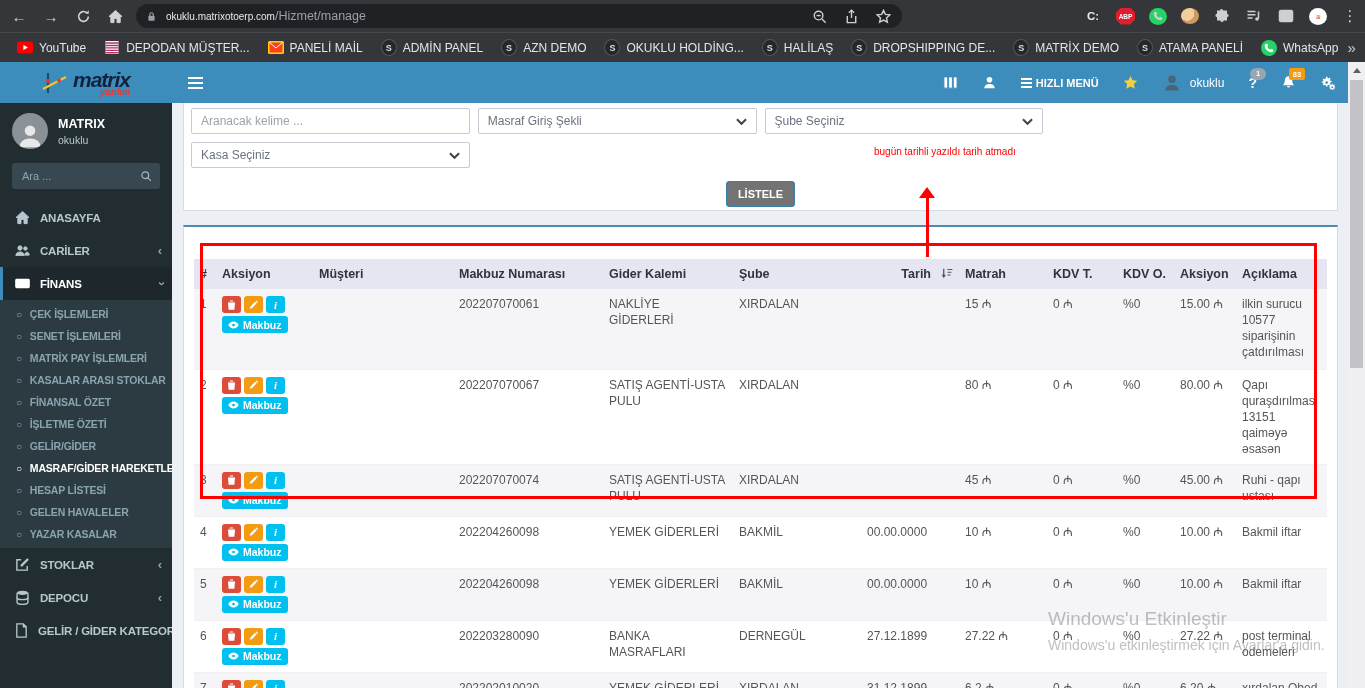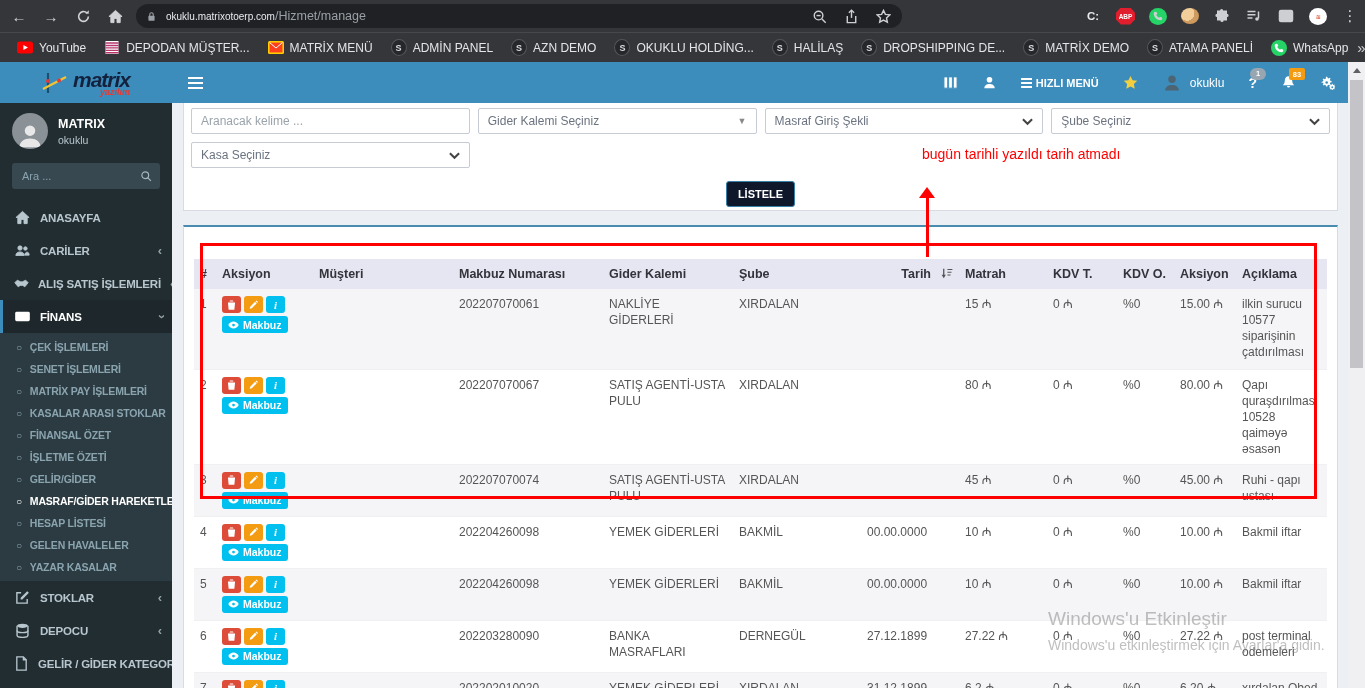--- a/index.html
+++ b/index.html
@@ -95,21 +95,21 @@
   .main{position:absolute;left:172px;top:103px;width:1176px;height:548px;background:#ecf0f5;padding:0 10px 8px 11px;box-sizing:border-box;}
   .filter-card{height:108px;background:#fff;border:1px solid #d8dbe2;border-top:none;box-sizing:border-box;padding:5px 7px;}
   .f-grid{display:grid;grid-template-columns:repeat(4,1fr);gap:8px;}
   .f-input,.f-select{height:26px;box-sizing:border-box;border:1px solid #c6cbd4;border-radius:2px;background:#fff;font-size:12px;color:#6b7380;padding:0 9px;display:flex;align-items:center;justify-content:space-between;font-family:inherit;cursor:pointer;}
   .f-input{outline:none;}
   .f-input::placeholder{color:#9aa3ab;}
   .f-select .chev svg{width:11px;height:11px;fill:none;stroke:#444;stroke-width:2.2;}
   .f-select .tri{color:#888;font-size:9px;}
   .f-row2{margin-top:8px;width:calc(25% - 6px);}
   .f-actions{display:flex;justify-content:center;margin-top:13px;}
-  .listele{background:#0f172a;border:1px solid #367fa9;color:#fff;font-weight:bold;font-size:11px;padding:6px 11px;border-radius:3px;cursor:pointer;font-family:inherit;}
+  .listele{background:#737373;border:1px solid #367fa9;color:#fff;font-weight:bold;font-size:11px;padding:6px 11px;border-radius:3px;cursor:pointer;font-family:inherit;}
   .table-card{margin-top:14px;background:#fff;border:1px solid #d8dbe2;border-top:2px solid #4a8cb0;height:480px;box-sizing:border-box;padding:32px 10px 10px;}
   table.tbl{width:100%;border-collapse:collapse;table-layout:fixed;}
   .tbl th{background:#e6e6f2;padding:8px 6px;font-size:12.5px;text-align:left;color:#33333b;white-space:nowrap;overflow:hidden;cursor:pointer;}
   .tbl th.th-tarih{text-align:right;}
   .tbl th .sort-ic{display:inline-block;vertical-align:-2px;margin-left:9px;}
   .tbl td{padding:7px 6px;font-size:12px;color:#555;vertical-align:top;line-height:16px;overflow:hidden;}
   .tbl tbody tr{border-bottom:1px solid #f0f0f2;}
   .tbl tbody tr:nth-child(odd){background:#f5f5f8;}
   .tbl tbody tr:nth-child(1){height:80px;}
   .tbl tbody tr:nth-child(2){height:82px;}
@@ -117,21 +117,21 @@
   .btn-row{display:flex;gap:3px;}
   .mini-btn{width:19px;height:17px;border-radius:3px;border:none;display:inline-flex;align-items:center;justify-content:center;color:#fff;cursor:pointer;padding:0;}
   .mini-btn svg{width:9px;height:10px;fill:#fff;}
   .mini-btn .ig{font-family:"Liberation Serif",serif;font-style:italic;font-weight:bold;font-size:11px;}
   .b-red{background:#dd4b39;}
   .b-orange{background:#f39c12;}
   .b-cyan{background:#00c0ef;}
   .makbuz-btn{height:17px;margin-top:3px;padding:0 6px;border:none;border-radius:3px;background:#00c0ef;color:#fff;font-size:10.5px;font-weight:bold;display:inline-flex;align-items:center;gap:4px;cursor:pointer;font-family:inherit;}
   .makbuz-btn svg{width:11px;height:8px;}
   
-  .ann-note{position:absolute;left:922px;top:146px;color:#ff0000;font-size:14px;z-index:50;pointer-events:none;}
+  .ann-note{position:absolute;left:874px;top:146px;color:#ff0000;font-size:10px;z-index:50;pointer-events:none;}
   .ann-line{position:absolute;left:926px;top:197px;width:3px;height:60px;background:#ff0000;z-index:50;pointer-events:none;}
   .ann-head{position:absolute;left:919px;top:187px;width:0;height:0;border-left:8px solid transparent;border-right:8px solid transparent;border-bottom:11px solid #ff0000;z-index:50;pointer-events:none;}
   .ann-rect{position:absolute;left:200px;top:243px;width:1117px;height:256px;border:3px solid #ff0000;box-sizing:border-box;z-index:50;pointer-events:none;}
   .watermark{position:absolute;left:1012px;top:608px;z-index:40;color:rgba(128,128,128,.5);pointer-events:none;margin-left:36px;}
   .wm1{font-size:19px;}
   .wm2{font-size:14px;margin-top:7px;}
 </style>
 </head>
 <body>
 
@@ -232,21 +232,21 @@
         <span class="bm-label">DEPODAN MÜŞTER...</span>
       </div>
       <div class="bm">
         <span class="bm-ic">
           <svg viewBox="0 0 16 13">
             <rect width="16" height="13" rx="1.5" fill="#ffcc00"></rect>
             <rect x="1.6" y="1.6" width="12.8" height="9.8" fill="#fc3f1d"></rect>
             <path d="M1.6 1.6 8 7l6.4-5.4" stroke="#fff" fill="none"></path>
           </svg>
         </span>
-        <span class="bm-label">MATRİX MENÜ</span>
+        <span class="bm-label">PANELİ MAİL</span>
       </div>
       <div class="bm">
         <span class="bm-ic">
           <span class="circle-s">S</span>
         </span>
         <span class="bm-label">ADMİN PANEL</span>
       </div>
       <div class="bm">
         <span class="bm-ic">
           <span class="circle-s">S</span>
@@ -403,29 +403,20 @@
           <svg viewBox="0 0 18 14" stroke="none">
             <circle cx="6" cy="4" r="2.6"></circle>
             <circle cx="12.5" cy="4.6" r="2.1"></circle>
             <path d="M1 13c0-2.8 2.2-4.3 5-4.3s5 1.5 5 4.3z"></path>
             <path d="M11.6 12.6c.2-2.2 1.5-3.6 3-3.6 1.6 0 2.4 1.5 2.4 3.6z"></path>
           </svg>
         </span>
         <span class="n-label">CARİLER</span>
         <span class="n-chev">‹</span>
       </li>
-      <li class="nav-item">
-        <span class="n-ic">
-          <svg viewBox="0 0 18 12" stroke="none">
-            <path d="M4 2 1 5l4 5 2.5-1.7h3L13 10l4-5-3-3-4 2H8z"></path>
-          </svg>
-        </span>
-        <span class="n-label">ALIŞ SATIŞ İŞLEMLERİ</span>
-        <span class="n-chev">‹</span>
-      </li>
       <li class="nav-item active">
         <span class="n-ic">
           <svg viewBox="0 0 18 12" fill="none">
             <rect x="1" y="1" width="16" height="10" rx="1" stroke-width="1.5"></rect>
             <circle cx="9" cy="6" r="2.4" fill="currentColor" stroke="none"></circle>
           </svg>
         </span>
         <span class="n-label">FİNANS</span>
         <span class="n-chev down">‹</span>
       </li>
@@ -508,24 +499,20 @@
         <span class="n-label">GELİR / GİDER KATEGORİ</span>
       </li>
       <li class="nav-item"></li>
     </ul>
 </div>
 
 <div class="main">
   <div class="filter-card">
     <div class="f-grid">
       <input class="f-input" placeholder="Aranacak kelime ..." style="">
-      <div class="f-select">
-        <span>Gider Kalemi Seçiniz</span>
-        <span class="tri">▼</span>
-      </div>
       <div class="f-select">
         <span>Masraf Giriş Şekli</span>
         <span class="chev">
             <svg viewBox="0 0 12 8">
               <path d="M1 1.5 6 6.5 11 1.5"></path>
             </svg>
           </span>
       </div>
       <div class="f-select">
         <span>Şube Seçiniz</span>
@@ -645,21 +632,21 @@
               </button></td>
             <td></td>
             <td>202207070067</td>
             <td>SATIŞ AGENTİ-USTA PULU</td>
             <td>XIRDALAN</td>
             <td></td>
             <td>80 ₼</td>
             <td>0 ₼</td>
             <td>%0</td>
             <td>80.00 ₼</td>
-            <td>Qapı quraşdırılması 10528 qaiməyə əsasən</td>
+            <td>Qapı quraşdırılması 13151 qaiməyə əsasən</td>
           </tr>
           <tr>
             <td>3</td>
             <td><div class="btn-row">
                 <button class="mini-btn b-red">
                   <svg viewBox="0 0 12 14">
                     <path d="M1 3.6h10L10 13.6H2zM4 .6h4l.9 1.6H3.1z"></path>
                   </svg>
                 </button>
                 <button class="mini-btn b-orange">

